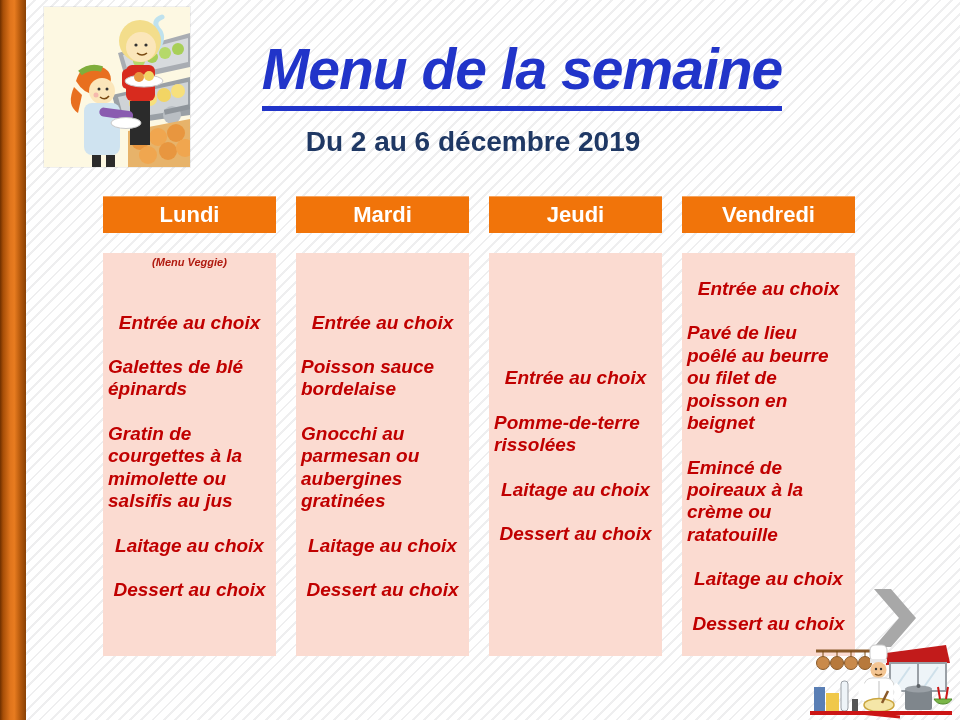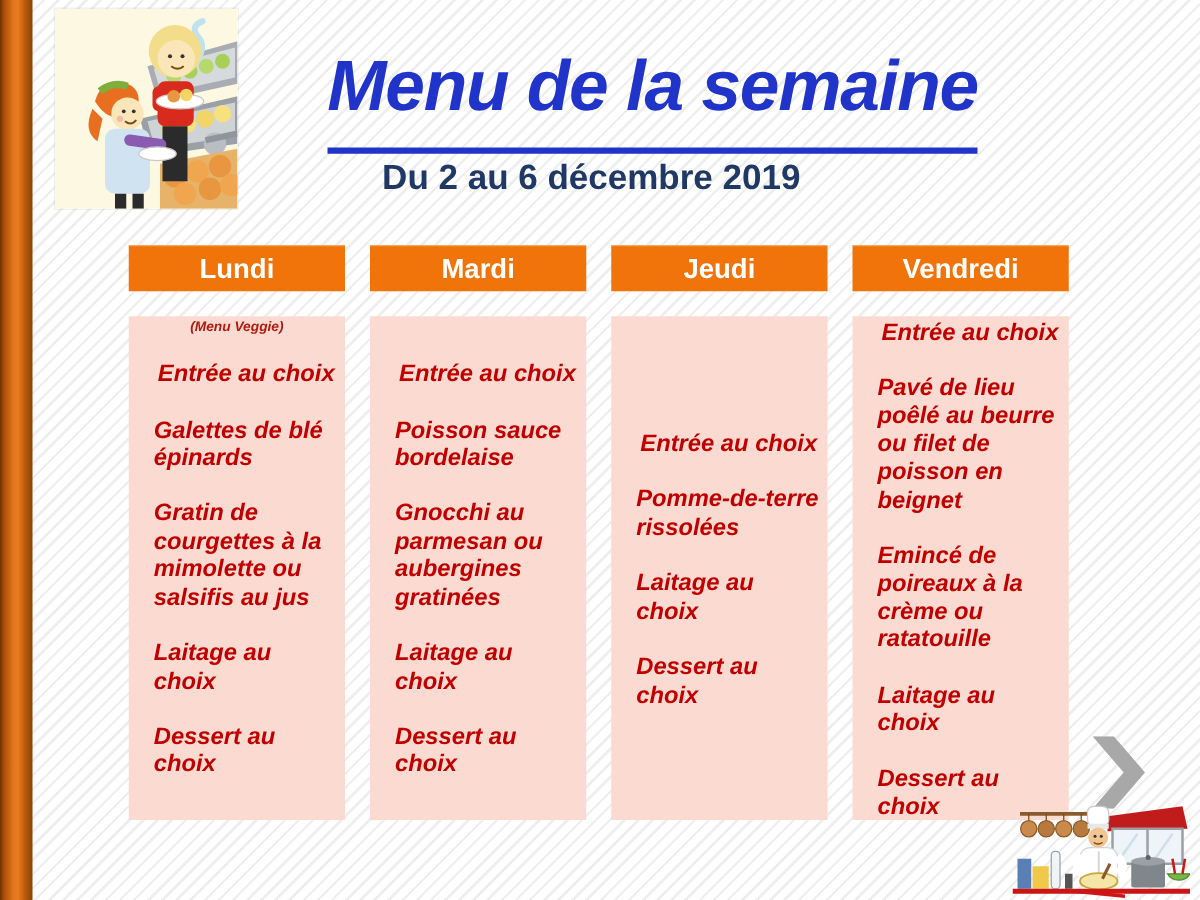--- a/index.html
+++ b/index.html
@@ -35,21 +35,21 @@
   .title {
     position: absolute; left: 212px; top: 36px; width: 620px;
     text-align: center;
     font-size: 57px; font-weight: bold; font-style: italic;
     color: #2134c9; letter-spacing: -1px;
     white-space: nowrap;
   }
   .title .underlined {
     display: inline-block;
     border-bottom: 5px solid #2134c9;
-    padding-bottom: 16px;
+    padding-bottom: 4px;
   }
   .subtitle {
     position: absolute; left: 213px; top: 126px; width: 520px;
     text-align: center;
     font-size: 28px; font-weight: bold;
     color: #1f3864;
     white-space: nowrap;
   }
   .menu-table {
     position: absolute; left: 103px; top: 196px; width: 752px; height: 442px;
@@ -63,21 +63,21 @@
     color: #ffffff;
     font-size: 22px; font-weight: bold;
     display: flex; align-items: center; justify-content: center;
     box-shadow: inset 0 1px 0 rgba(255,255,255,0.35);
   }
   .menu-cell {
     position: relative;
     background: #fbdbd1;
     display: flex; flex-direction: column;
     align-items: center; justify-content: center;
-    padding: 14px 5px 10px 20px;
+    padding: 14px 5px 10px 5px;
   }
   .veggie-note {
     position: absolute; top: 3px; left: 0; width: 100%;
     text-align: center;
     font-size: 11px; font-style: italic; font-weight: bold;
     color: #b01a10;
   }
   .menu-item {
     font-size: 19px; font-style: italic; font-weight: bold;
     color: #c00000;

